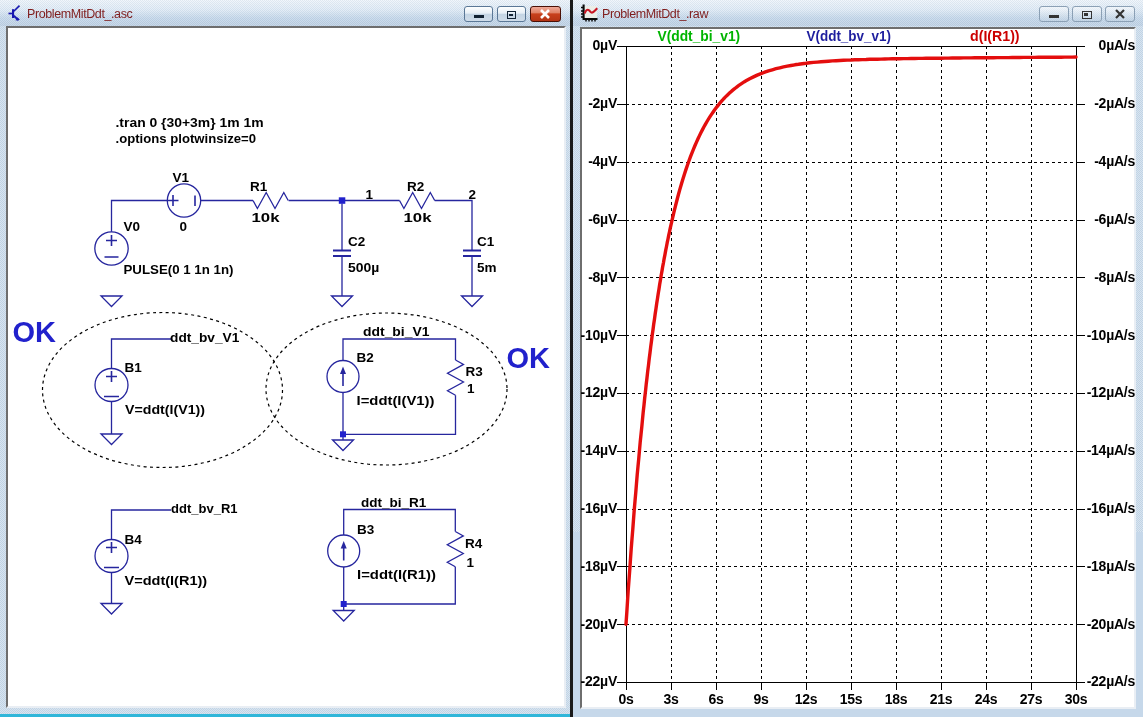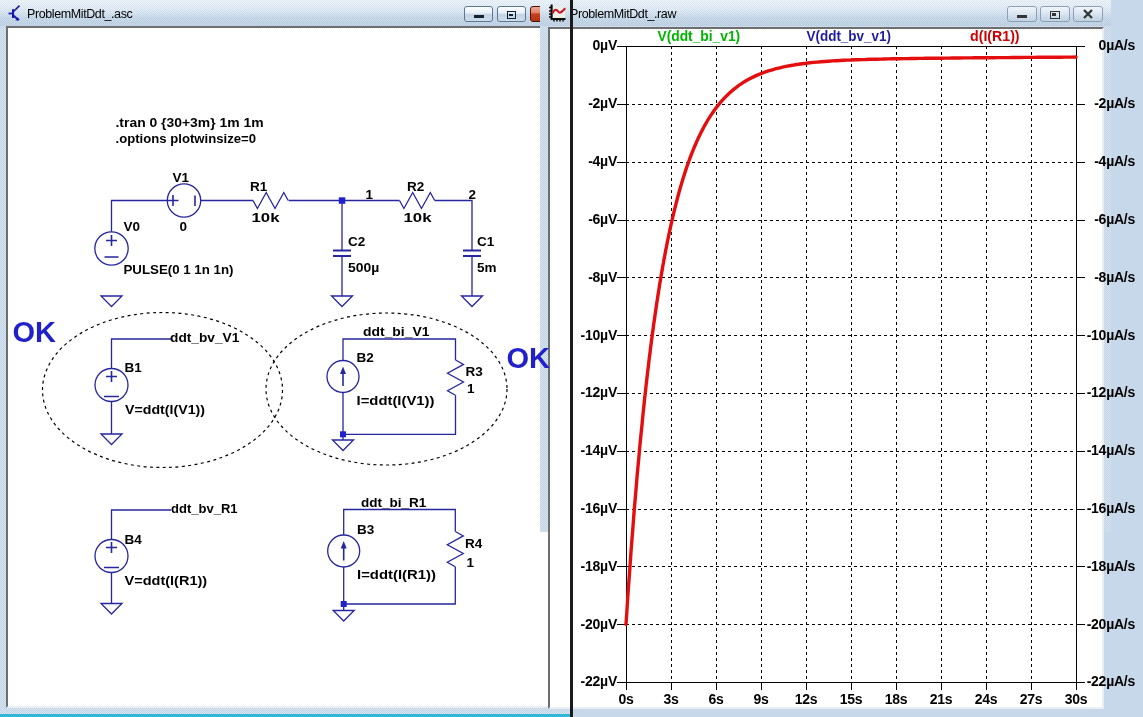--- a/index.html
+++ b/index.html
@@ -1,20 +1,20 @@
 <!DOCTYPE html>
 <html><head><meta charset="utf-8"><style>
 *{margin:0;padding:0;box-sizing:border-box}
 html,body{width:1143px;height:717px;overflow:hidden;font-family:"Liberation Sans",sans-serif;background:#c6d8ea}
 .abs{position:absolute}
 .titlebar{background:
  repeating-conic-gradient(rgba(255,255,255,.20) 0% 25%, rgba(150,178,205,.16) 0% 50%),
  linear-gradient(#eef4fa 0%,#dde9f4 40%,#c2d5e8 70%,#bccfe2 100%);
  background-size:2px 2px,100% 100%}
-.ttext{position:absolute;top:7px;font-size:12.5px;letter-spacing:-.4px;color:#000000}
+.ttext{position:absolute;top:7px;font-size:12.5px;letter-spacing:-.4px;color:#7f1d1d}
 .client{position:absolute;background:#fff;border-top:2px solid #6e6e6e;border-left:2px solid #6e6e6e;border-right:2px solid #e9eef4;border-bottom:2px solid #e9eef4}
 .btn{position:absolute;top:6px;height:16px;border-radius:3px;border:1px solid #5a7796}
 .btnface{background:linear-gradient(#fdfefe 0%,#e6eef6 45%,#c3d4e4 50%,#cfdce9 100%)}
 .ibtn{position:absolute;top:6px;height:16px;border-radius:3px;border:1px solid #8ba0b5;background:linear-gradient(rgba(255,255,255,.5),rgba(190,208,225,.4))}
 svg{position:absolute;left:0;top:0}
 .w{stroke:#26269e;stroke-width:1.3;fill:none}
 .pm{stroke:#26269e;stroke-width:1.6;fill:none}
 .el{stroke:#000;stroke-width:1.2;stroke-dasharray:3 3.4}
 .st{font-weight:bold;font-size:13.5px;fill:#000}
 .ok{font-weight:bold;font-size:29px;fill:#2121cc}
@@ -48,21 +48,21 @@
       </div>
     </div>
  <div class="btn" style="left:530px;width:31px;border-color:#4a1006;background:linear-gradient(#f0a898 0%,#e08468 40%,#c8401c 50%,#b43414 100%)">
    <svg width="29" height="14" viewBox="0 0 29 14">
         <path d="M10,3 L18,11 M18,3 L10,11" stroke="#fff" stroke-width="2.6"></path>
       </svg>
  </div>
  <div class="client" style="left:5.5px;top:25.5px;width:560px;height:682px"></div>
 </div>
 
-<div class="abs" style="left:540px;top:0;width:571px;height:532px">
+<div class="abs" style="left:572px;top:0;width:571px;height:532px">
  <div class="abs titlebar" style="left:0;top:0;right:0;height:26px"></div>
  <div class="abs" style="left:0;top:26px;right:0;bottom:0;background:
    repeating-conic-gradient(rgba(255,255,255,.28) 0% 25%, rgba(150,178,205,.15) 0% 50%) 0 0/2px 2px,#c9daea"></div>
  <div class="ttext" style="left:30px">ProblemMitDdt_.raw</div>
  <svg width="28" height="26" viewBox="0 0 28 26">
   <rect x="12" y="6" width="13" height="12.5" fill="#eceee8"></rect>
   <path d="M9,7.5h2.5 M9,11h2.5 M9,14h2.5 M9,17h2.5" stroke="#0a0a0a" stroke-width="1.4"></path>
   <path d="M11.6,4.5 V19 H25.5" stroke="#0a0a0a" stroke-width="2.1" fill="none"></path>
   <path d="M14,19 v2.4 M17,19 v2.4 M20,19 v2.4 M23,19 v2.4" stroke="#0a0a0a" stroke-width="1.5"></path>
   <path d="M12.7,13.5 C13.7,9.8 15.5,9.2 17,10.3 C18.5,11.5 18.8,13 20.3,12.6 C21.8,12.2 23.5,10 25.3,8.3" stroke="#c81624" stroke-width="2.1" fill="none"></path>

